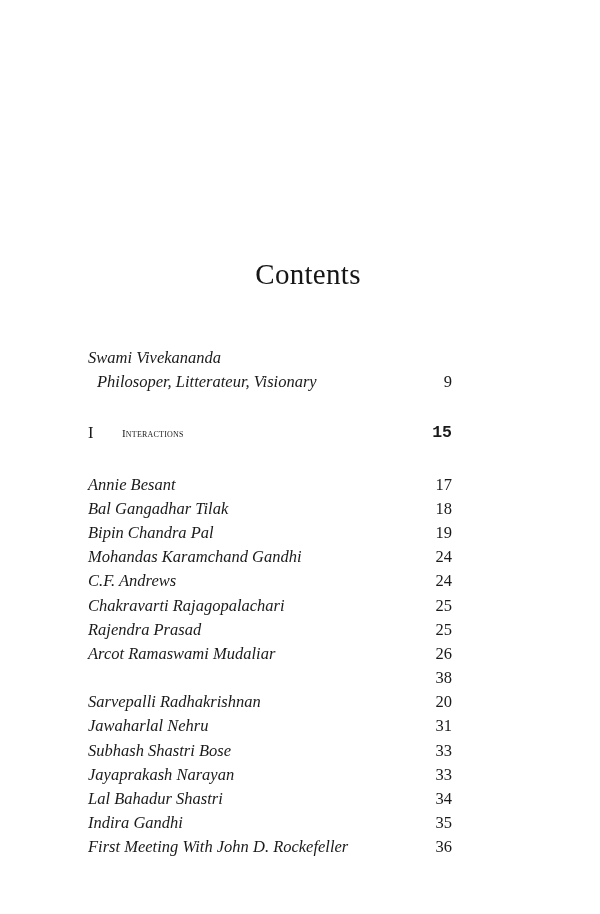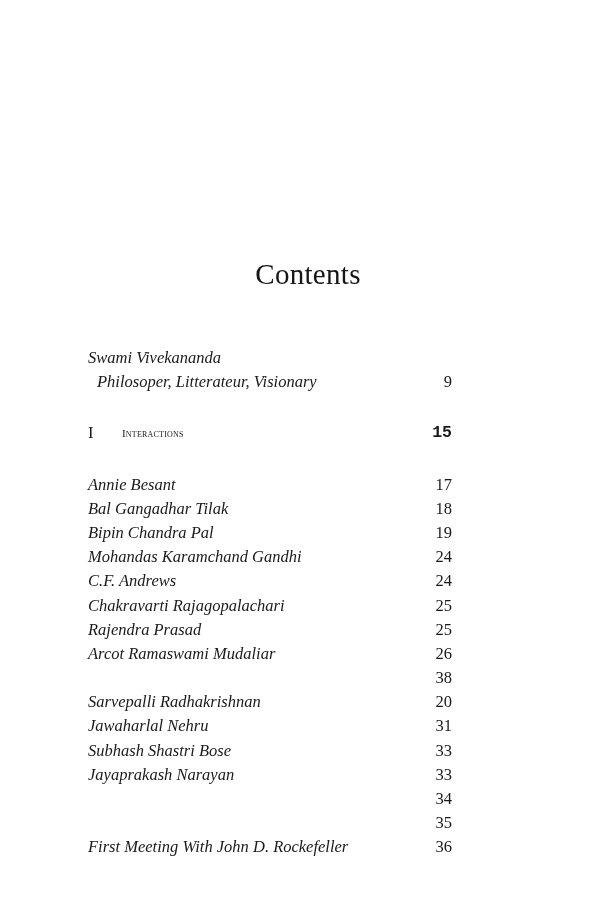--- a/index.html
+++ b/index.html
@@ -124,23 +124,25 @@
       </div>
       <div class="row">
         <span class="label">Subhash Shastri Bose</span>
         <span class="page">33</span>
       </div>
       <div class="row">
         <span class="label">Jayaprakash Narayan</span>
         <span class="page">33</span>
       </div>
       <div class="row">
+        <span class="label">Lal Bahadur Shastri</span>
         <span class="page">34</span>
       </div>
       <div class="row">
+        <span class="label">Indira Gandhi</span>
         <span class="page">35</span>
       </div>
       <div class="row">
         <span class="label">First Meeting With  John D. Rockefeller</span>
         <span class="page">36</span>
       </div>
     </div>
 </div>
 
 </body></html>

